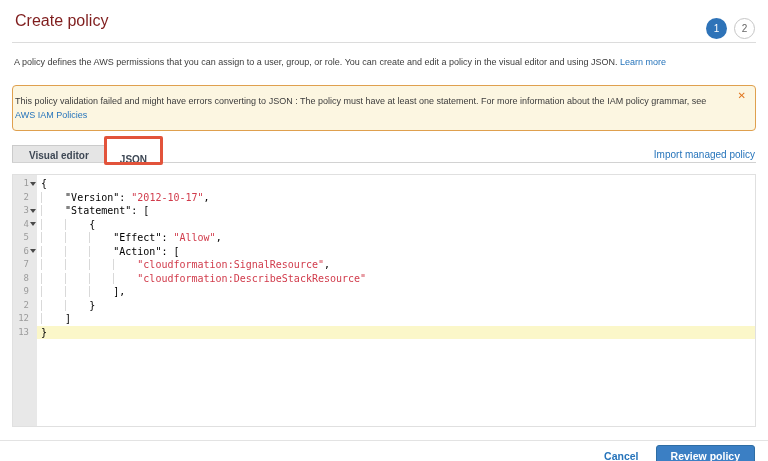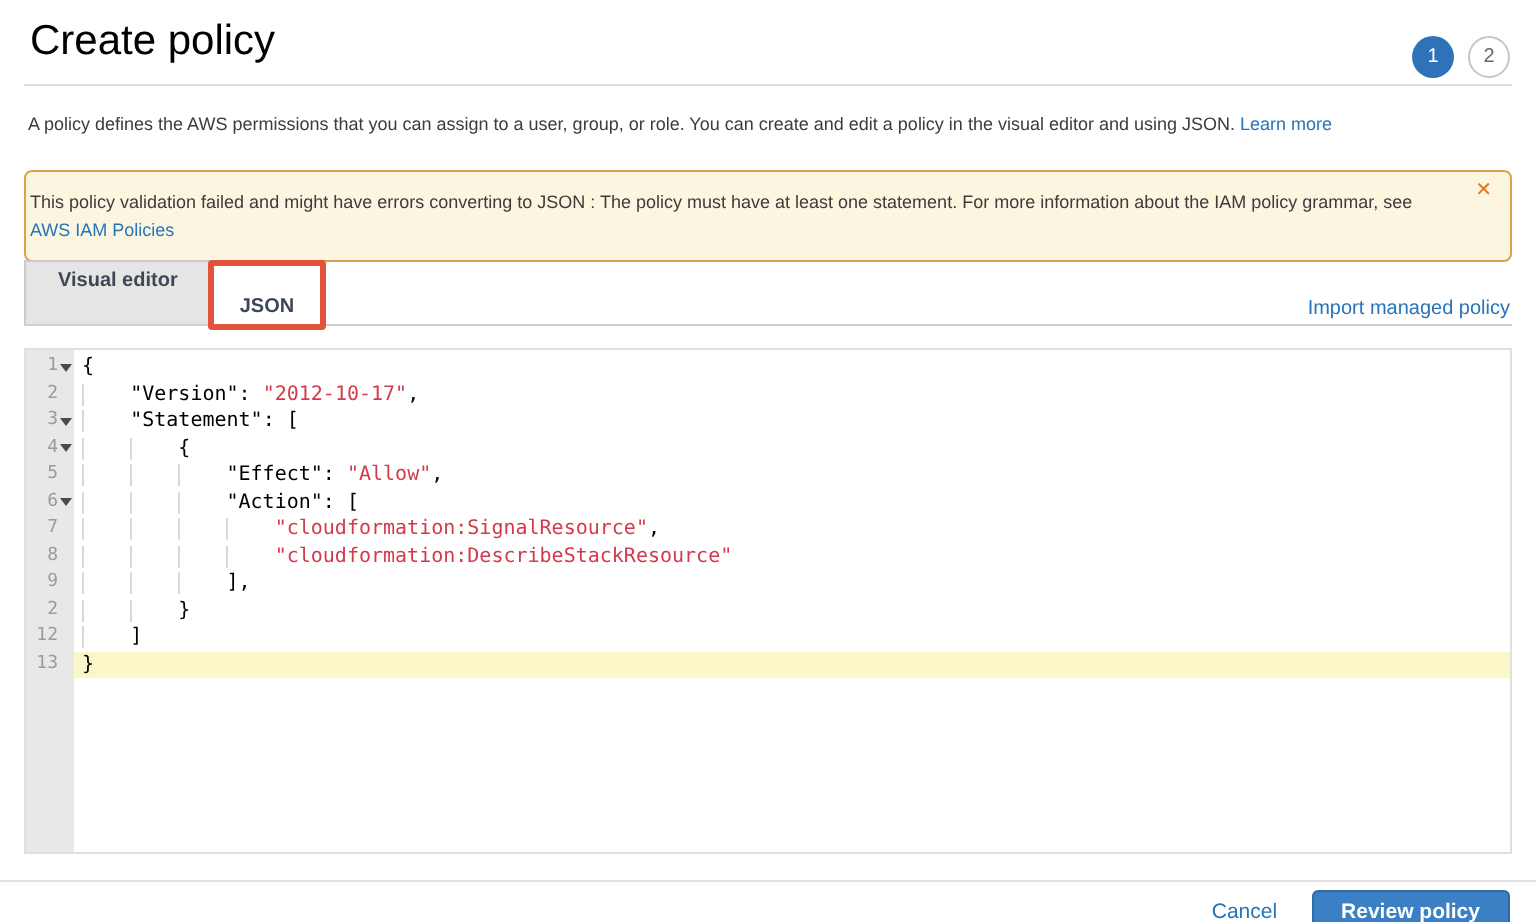--- a/index.html
+++ b/index.html
@@ -1,42 +1,42 @@
 <!DOCTYPE html>
 <html><head>
 <meta charset="utf-8">
 <style>
   * { box-sizing: border-box; margin: 0; padding: 0; }
   html, body { width: 768px; height: 461px; overflow: hidden; background: #fff;
     font-family: "Liberation Sans", "DejaVu Sans", sans-serif; }
   .page { position: relative; width: 768px; height: 461px; background: #fff; }
 
   
-  .page-title { margin: 9px 14px 0 15px; font-size: 21px; font-weight: 400; color: #000000; line-height: 23px; }
+  .page-title { margin: 9px 14px 0 15px; font-size: 16px; font-weight: 400; color: #7f1d1d; line-height: 23px; }
   .steps { position: absolute; top: 9px; right: 13px; display: flex; gap: 7px; }
   .step { width: 21px; height: 21px; border-radius: 50%; font-size: 10px;
     display: flex; align-items: center; justify-content: center; }
   .step.active { background: #2e73b8; color: #fff; }
   .step.inactive { background: #fff; border: 1px solid #c6c6c6; color: #666; }
   .title-divider { border: 0; border-top: 1px solid #dcdcdc; margin: 10px 12px 0; }
 
   
   .intro { margin: 13px 14px 0; font-size: 9px; line-height: 12px; color: #3c3c3c; }
   a.link { color: #2674bb; text-decoration: none; cursor: pointer; }
 
   
   .warning { position: relative; margin: 17px 12px 0; border: 1px solid #dfa04e; border-radius: 4px;
     background: #fcf6e1; padding: 8px 36px 8px 2px; font-size: 9px; line-height: 14px; color: #3c3c3c; }
   .warn-close { position: absolute; top: 5px; right: 9px; color: #e0761f; font-weight: bold;
     font-size: 10px; cursor: pointer; line-height: 10px; }
 
   
   .tabbar { position: relative; margin: 9px 12px 0; height: 23px; display: flex; align-items: flex-end;
     border-bottom: 1px solid #d2d2d2; }
-  .tab { height: 32px; line-height: 20px; font-size: 10px; font-weight: bold; color: #3e4855; cursor: pointer; }
+  .tab { height: 17px; line-height: 20px; font-size: 10px; font-weight: bold; color: #3e4855; cursor: pointer; }
   .tab.inactive { background: #e5e5e5; border: 1px solid #cbcbcb; border-bottom: none; padding: 0 16px; }
   .tab.active { position: relative; background: #fff; border: 1px solid #d2d2d2; border-bottom: 1px solid #fff;
     margin-bottom: -1px; padding: 12px 13px; }
   .annotation { position: absolute; top: -2px; left: -3px; right: -3px; bottom: -3px;
     border: 3px solid #e2533b; border-radius: 2px; pointer-events: none; }
   .import-link { position: absolute; right: 1px; bottom: 2px; font-size: 10px; color: #2674bb;
     text-decoration: none; cursor: pointer; }
 
   
   .editor { margin: 11px 12px 0; height: 253px; border: 1px solid #e0e0e0; overflow: hidden;
@@ -52,21 +52,21 @@
   .c { flex: 1; padding-left: 4px; white-space: pre; color: #000; }
   .line.active .c { background: #fbf7c9; }
   .c .k { color: #000; }
   .c .s { color: #d13b4b; }
   .c .ind { background-image: repeating-linear-gradient(to right, #d9d9d9 0, #d9d9d9 1px, transparent 1px, transparent 24px); }
 
   
   .footer { position: absolute; left: 0; right: 0; bottom: 0; height: 30px; background: #fff;
     border-top: 1px solid #e3e3e3; display: flex; align-items: center; justify-content: flex-end;
     gap: 17px; padding-right: 13px; }
-  .cancel { font-size: 10.5px; font-weight: normal; color: #2674bb; text-decoration: none; cursor: pointer; text-align: center; }
+  .cancel { font-size: 10.5px; font-weight: bold; color: #2674bb; text-decoration: none; cursor: pointer; text-align: center; }
   .review-btn { background: #3b7fc4; border: 1px solid #2e6da4; border-radius: 3px; color: #fff;
     font-size: 10.5px; font-weight: bold; padding: 4px 14px; font-family: inherit; cursor: pointer; }
 </style>
 </head>
 <body>
 
 <div class="page">
 
   <h1 class="page-title">Create policy</h1>
 

